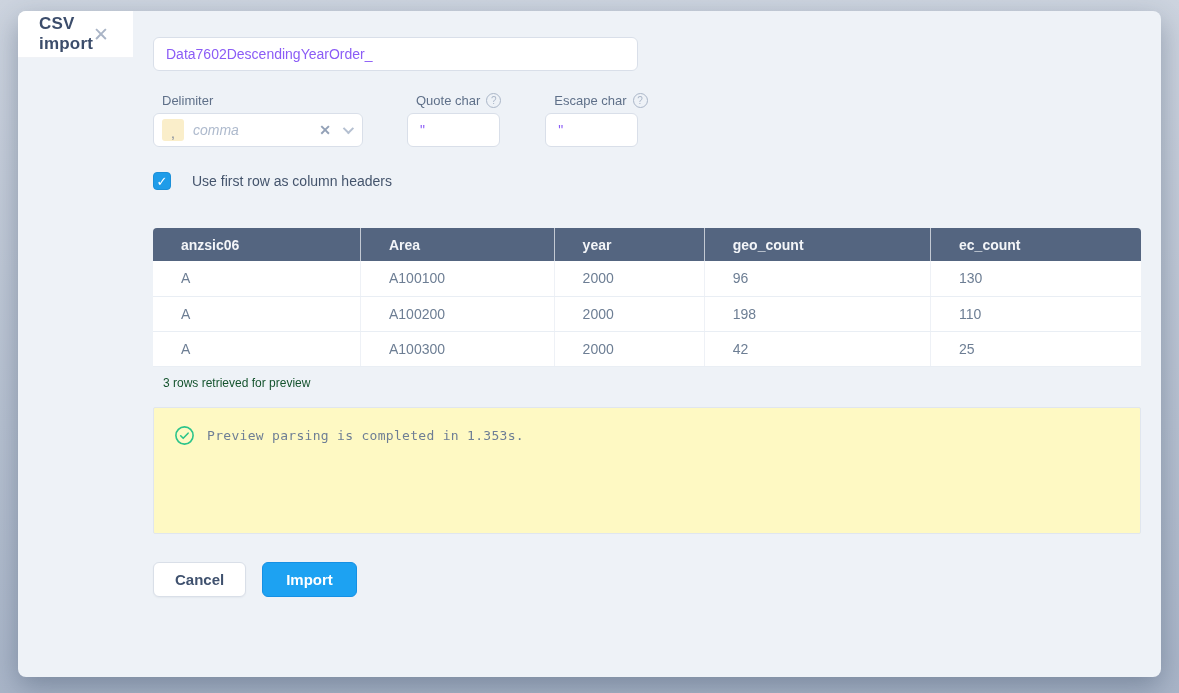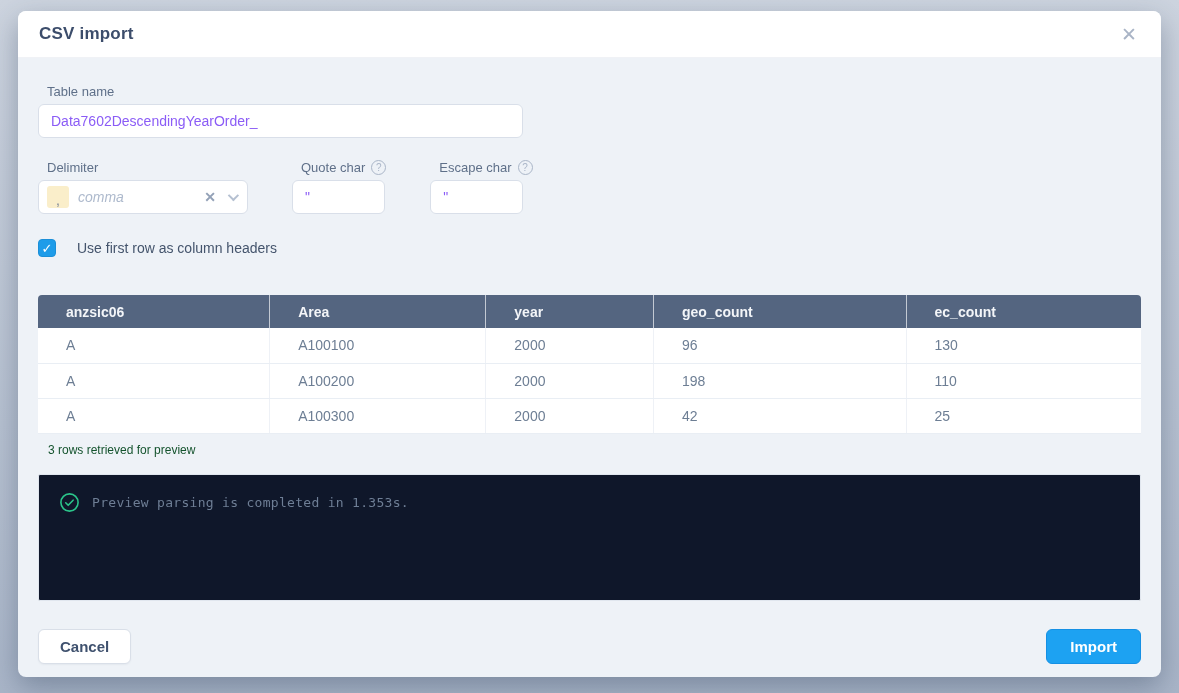--- a/index.html
+++ b/index.html
@@ -11,21 +11,21 @@
   }
   .modal {
     position: absolute;
     left: 18px; top: 11px;
     width: 1143px; height: 666px;
     background: #eef2f7;
     border-radius: 8px;
     box-shadow: 0 10px 28px rgba(45, 62, 90, 0.38);
     overflow: hidden;
     display: flex;
-    flex-direction: column;
+    flex-direction: row;
   }
   .modal-header {
     background: #ffffff;
     height: 47px;
     flex: 0 0 47px;
     display: flex;
     align-items: center;
     justify-content: space-between;
     padding: 0 24px 0 21px;
     border-bottom: 1px solid #f0f2f6;
@@ -172,39 +172,39 @@
     border-left: 1px solid #eef1f6;
   }
   table.preview td:first-child { border-left: none; }
   .row-count {
     font-size: 12px;
     color: #14532d;
     margin: 9px 0 0 10px;
   }
   .log-panel {
     margin-top: 17px;
-    background: #0f172a;
+    background: #fef9c3;
     border: 1px solid #e0e6ee;
     border-radius: 2px;
     height: 127px;
     padding: 17px 20px;
     display: flex;
     align-items: flex-start;
   }
   .log-text {
     font-family: "DejaVu Sans Mono", monospace;
     font-size: 13px;
     color: #6e7e95;
     margin-left: 12px;
     padding-top: 3px;
     letter-spacing: 0.3px;
   }
   .footer {
     display: flex;
-    justify-content: space-between;
+    justify-content: flex-start;
     align-items: center;
     margin-top: 28px;
     gap: 16px;
   }
   .btn {
     font-family: "Liberation Sans", sans-serif;
     font-size: 15px;
     font-weight: 600;
     border-radius: 6px;
     height: 35px;
@@ -231,21 +231,20 @@
   <div class="modal">
 
     <div class="modal-header">
       <div class="modal-title">CSV import</div>
       <button class="close-btn">✕</button>
     </div>
 
     <div class="modal-body">
 
       <div>
-        <label class="field-label">Table name</label>
         <input class="text-input table-name-input" type="text" value="Data7602DescendingYearOrder_" style="">
       </div>
 
       <div class="row-2">
 
         <div class="delimiter-group">
           <label class="field-label">Delimiter</label>
           <div class="select-box">
             <span class="delim-chip">,</span>
             <span class="delim-text">comma</span>

